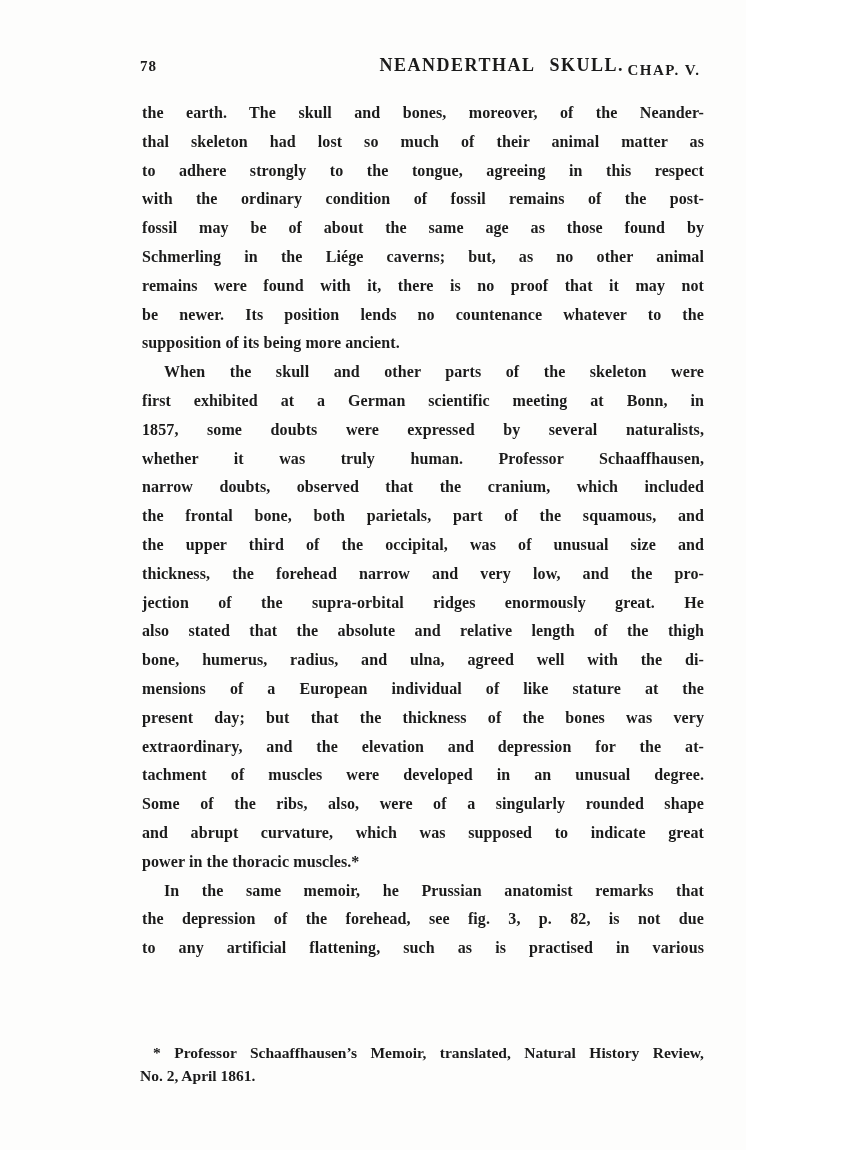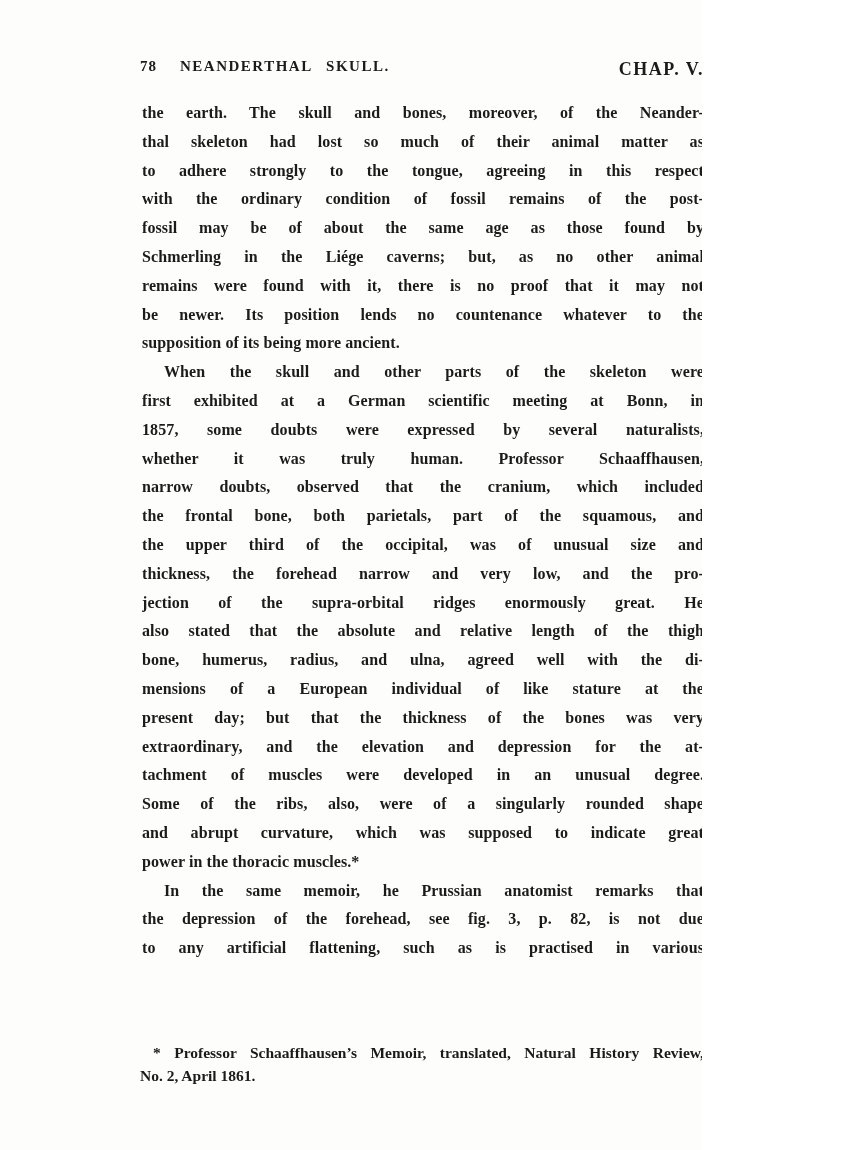--- a/index.html
+++ b/index.html
@@ -8,47 +8,48 @@
     background: #ffffff;
   }
   .page {
     position: relative;
     width: 702px;
     height: 1150px;
     background: #fdfdfc;
     color: #1b1b1b;
     font-family: "Liberation Serif", serif;
     overflow: hidden;
+    padding-left: 44px;
   }
   
   .running-header {
     position: absolute;
     left: 140px;
     top: 55px;
     width: 564px;
     display: flex;
     align-items: baseline;
     font-weight: bold;
   }
   .page-number {
     font-size: 15px;
     letter-spacing: 1px;
     min-width: 40px;
   }
   .running-title {
     flex: 1;
-    text-align: left;
-    font-size: 15px;
+    text-align: right;
+    font-size: 18px;
     letter-spacing: 1.5px;
     word-spacing: 9px;
   }
   .chapter-label {
     min-width: 80px;
     text-align: center;
-    font-size: 18px;
+    font-size: 15px;
     letter-spacing: 1.5px;
     transform: translateY(4px);
   }
   
   .textblock {
     position: absolute;
     left: 142px;
     top: 99px;
     width: 562px;
   }

